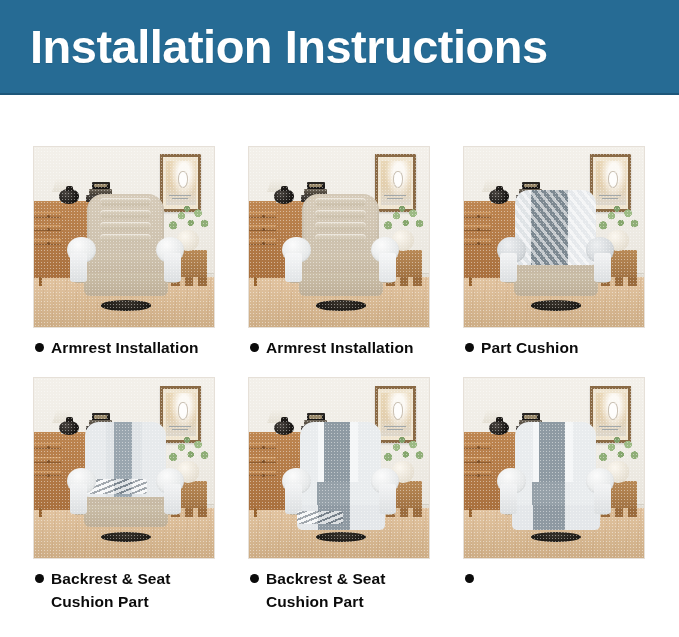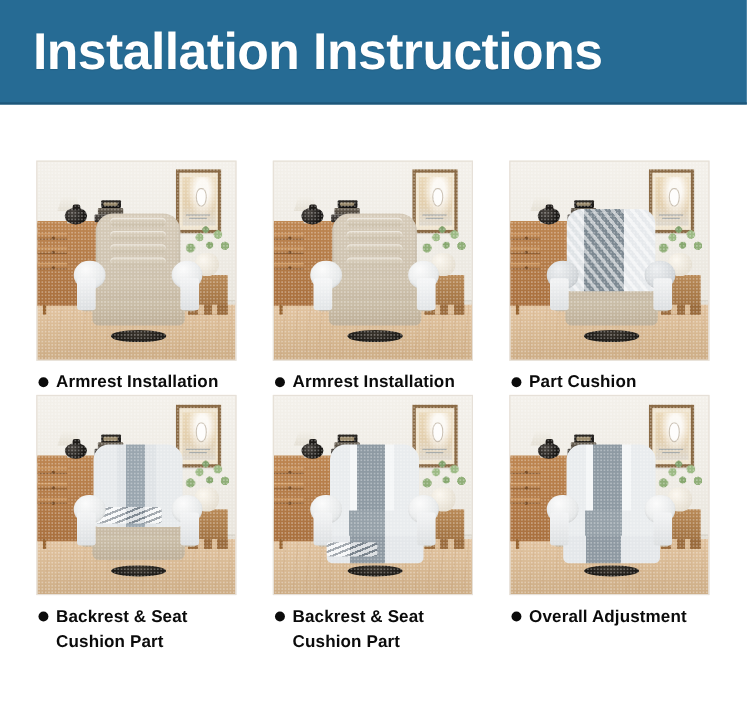--- a/index.html
+++ b/index.html
@@ -47,21 +47,21 @@
     position: absolute;
     left: 33px;
     top: 146px;
     width: 618px;
     display: grid;
     grid-template-columns: 182px 182px 182px;
     column-gap: 33px;
     row-gap: 0px;
   }
   .cell { width: 182px; }
-  .cell.row2 { }
+  .cell.row2 { margin-top: 18px; }
 
   .photo {
     position: relative;
     width: 182px;
     height: 182px;
     overflow: hidden;
     background: #efe9e1;
     border: 1px solid #e6e0d8;
   }
 
@@ -790,18 +790,17 @@
           <div class="cover-arm l"></div>
           <div class="cover-arm r"></div>
           <div class="cover-skirt l"></div>
           <div class="cover-skirt r"></div>
           <div class="swivel"></div>
         </div>
         <div class="texture-dots"></div>
       </div>
       <div class="caption">
         <span class="bullet"></span>
-        <span class="caption-text">Overall Adjustment</span>
       </div>
     </div>
 
   </div>
 </div>
 
 </body></html>

